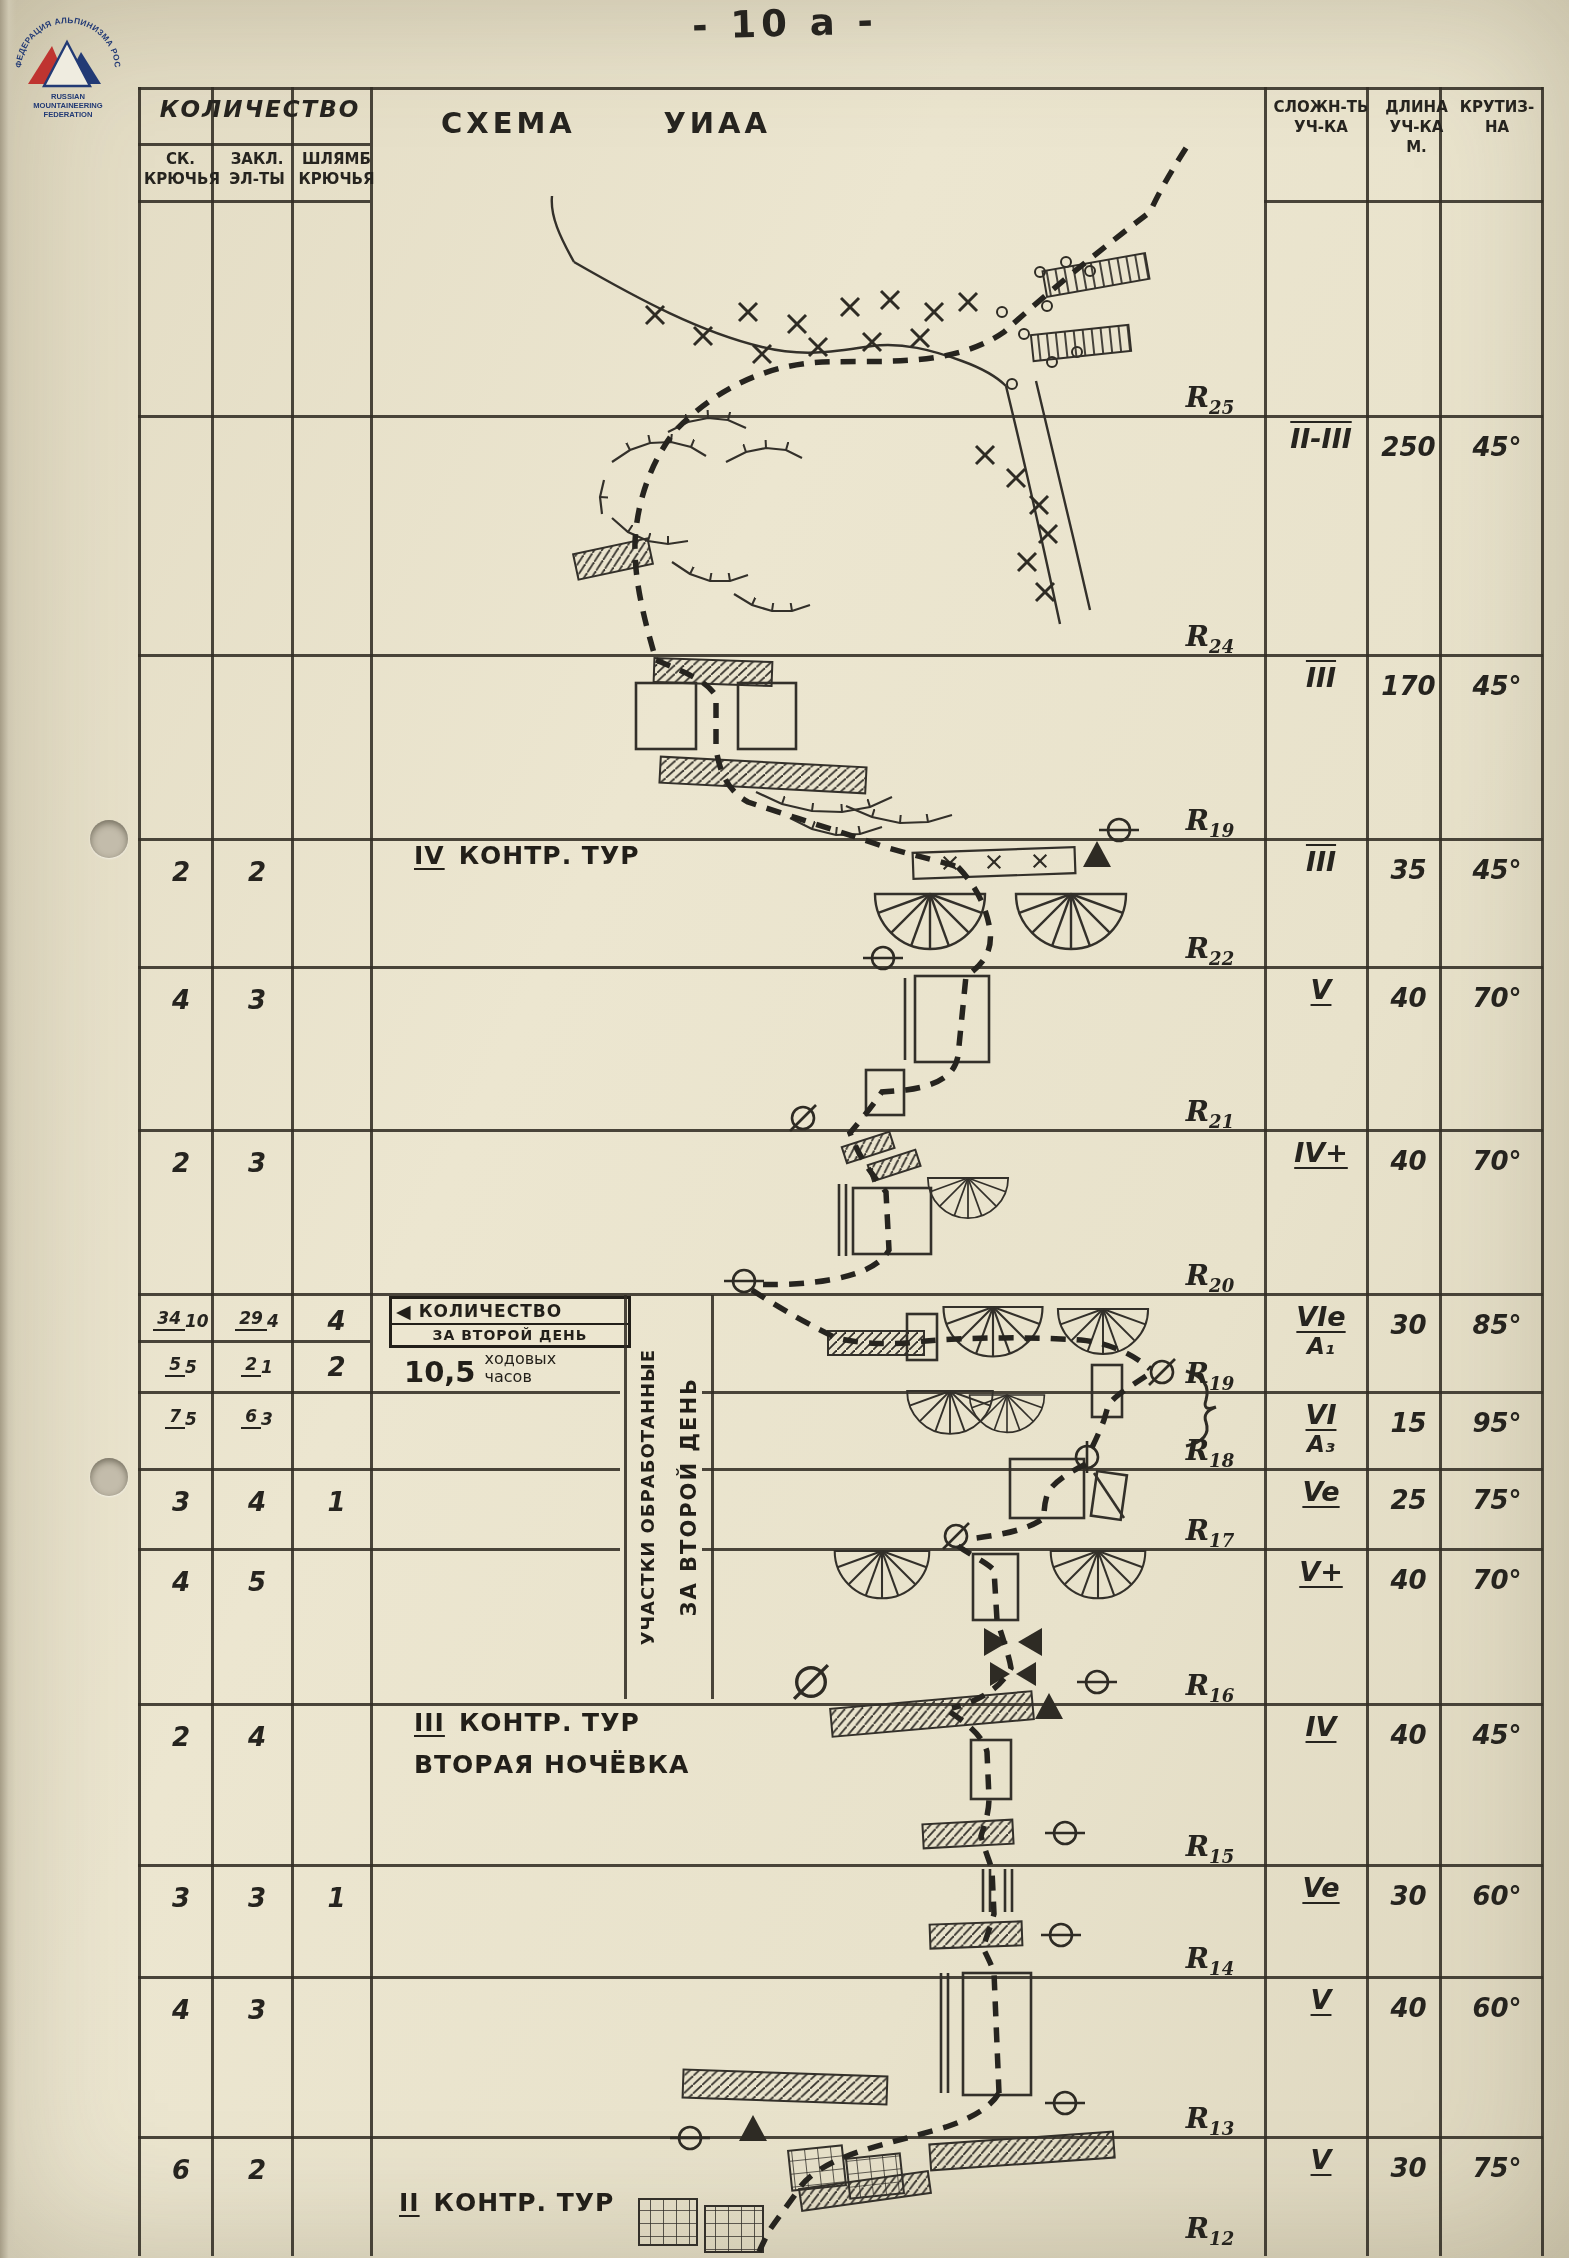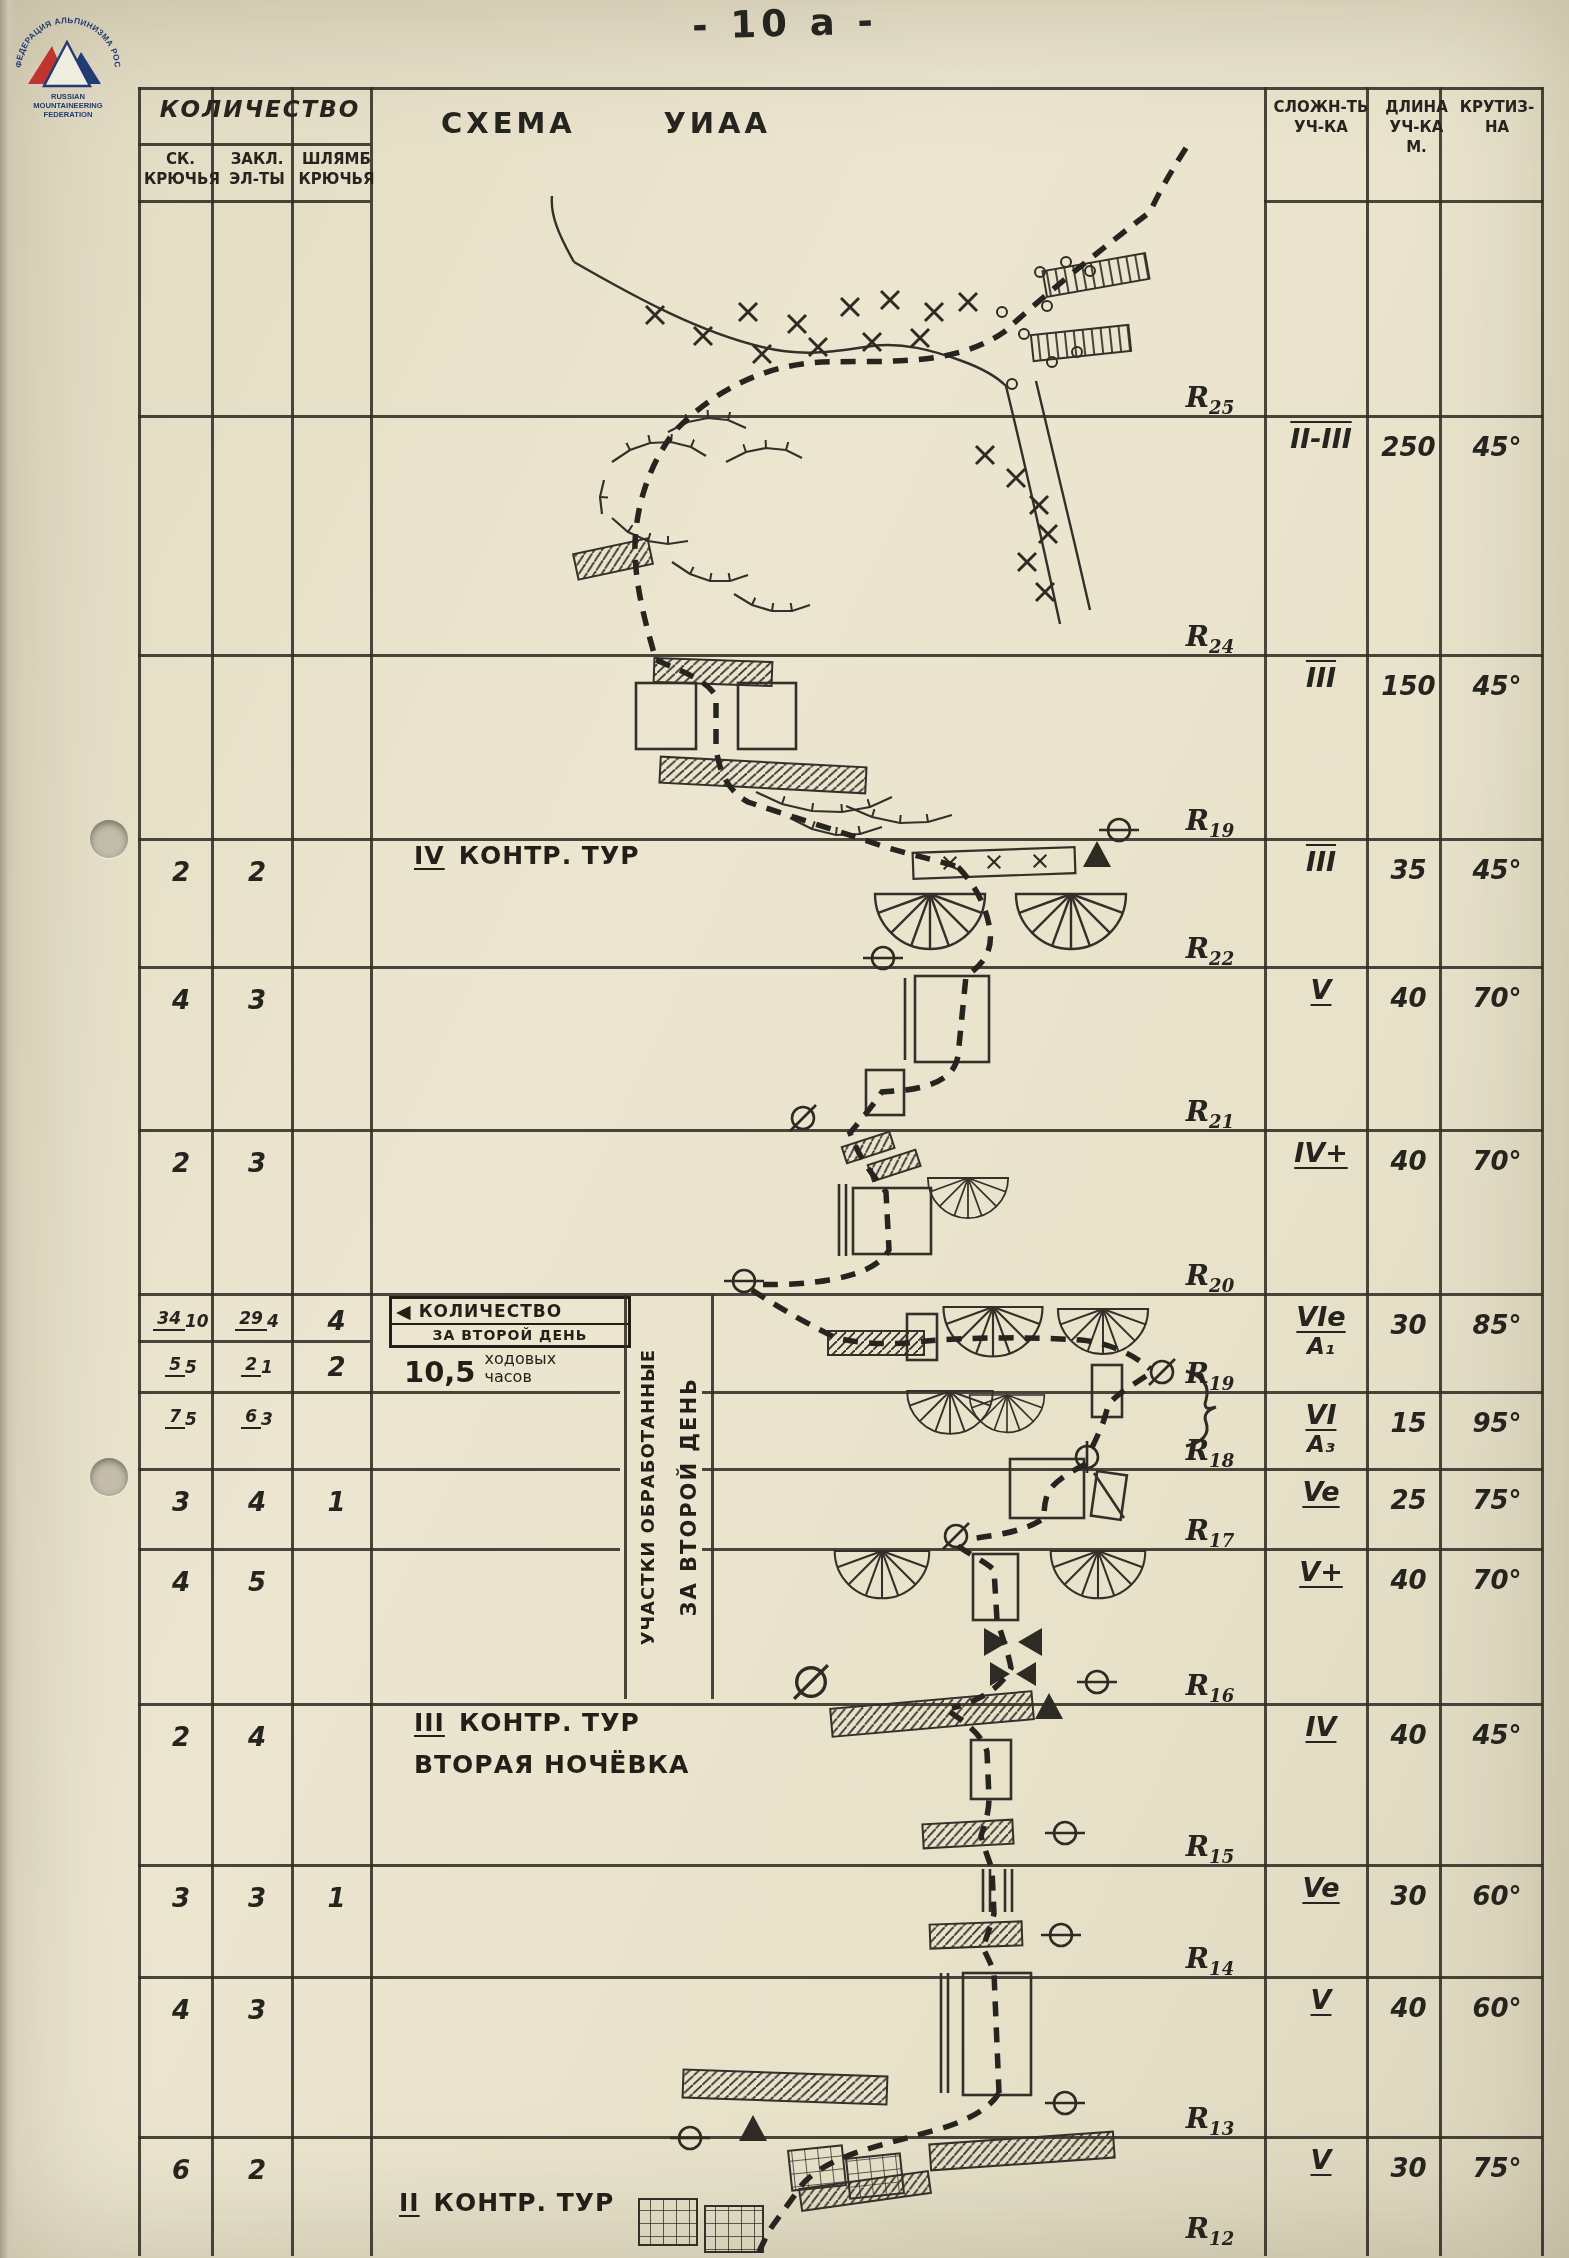--- a/index.html
+++ b/index.html
@@ -362,21 +362,21 @@
         <span class="over">II-III</span>
         <span class="g2"></span>
       </div>
       <div class="cell" style="left:1368px;top:423px;width:69px">250</div>
       <div class="cell" style="left:1441px;top:423px;width:100px">45°</div>
       <div class="rlabel" style="left:1158px;top:620px"><span>R</span><sub>24</sub></div>
       <div class="cell gcell" style="left:1266px;top:660px;width:98px">
         <span class="over">III</span>
         <span class="g2"></span>
       </div>
-      <div class="cell" style="left:1368px;top:662px;width:69px">150</div>
+      <div class="cell" style="left:1368px;top:662px;width:69px">170</div>
       <div class="cell" style="left:1441px;top:662px;width:100px">45°</div>
       <div class="rlabel" style="left:1158px;top:804px"><span>R</span><sub>19</sub></div>
       <div class="cell gcell" style="left:1266px;top:844px;width:98px">
         <span class="over">III</span>
         <span class="g2"></span>
       </div>
       <div class="cell" style="left:1368px;top:846px;width:69px">35</div>
       <div class="cell" style="left:1441px;top:846px;width:100px">45°</div>
       <div class="rlabel" style="left:1158px;top:932px"><span>R</span><sub>22</sub></div>
       <div class="cell gcell" style="left:1266px;top:972px;width:98px">

